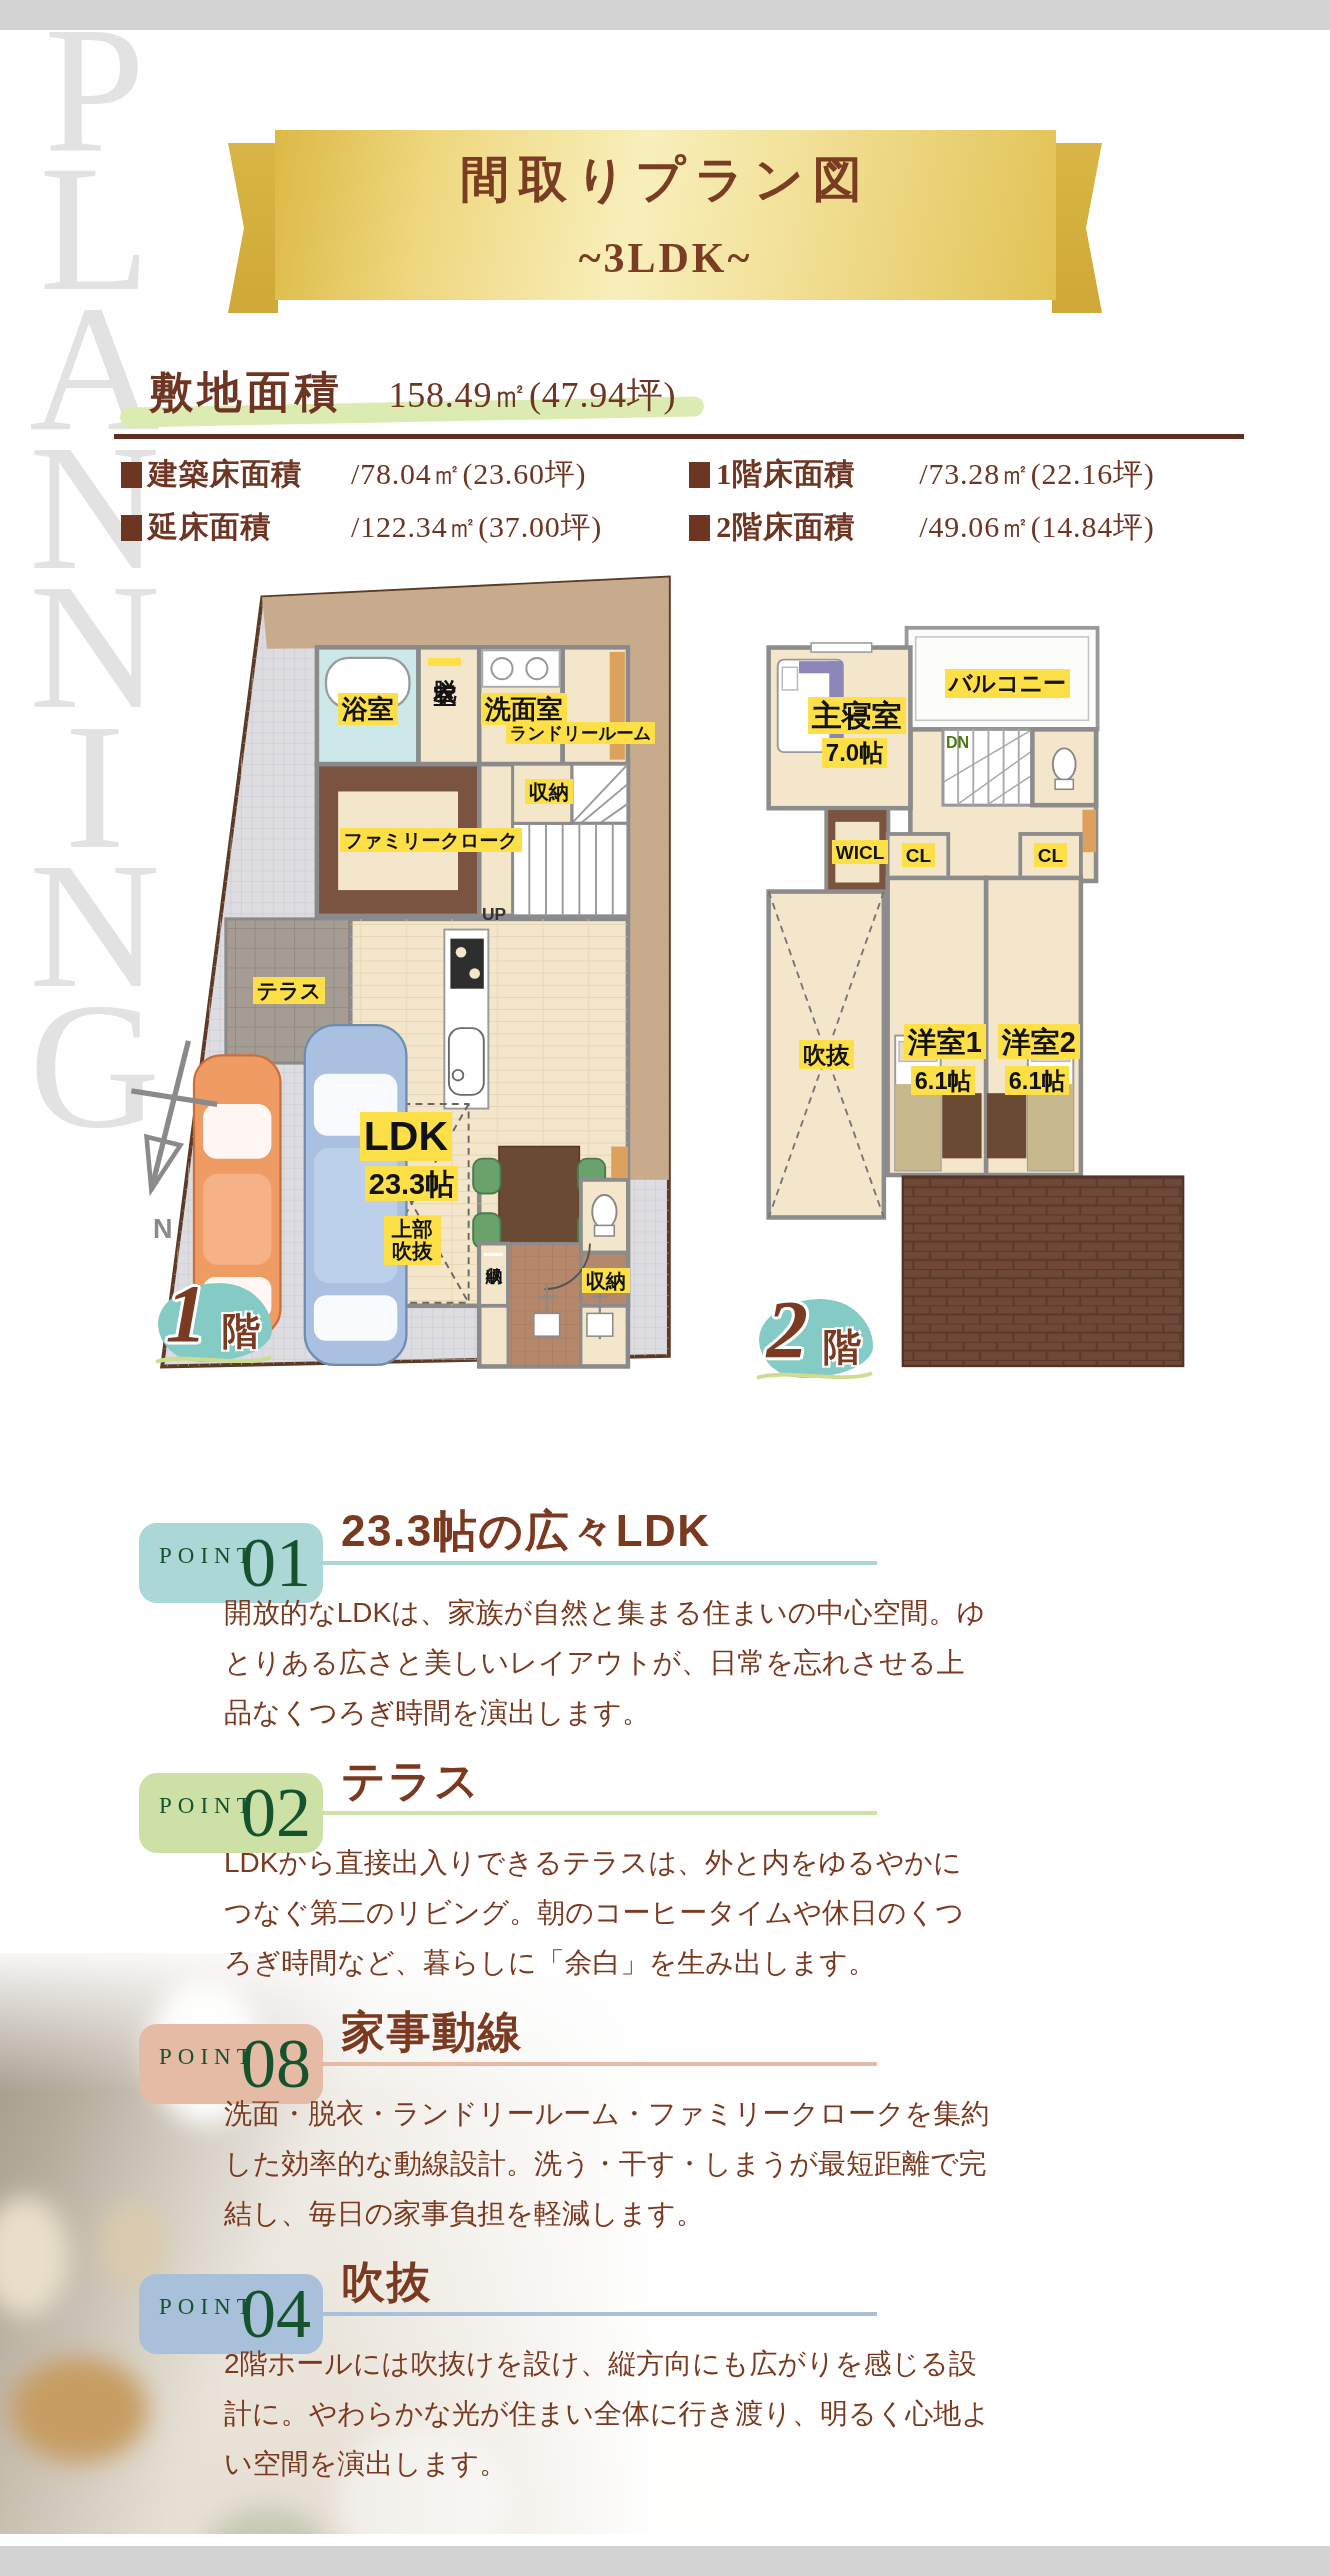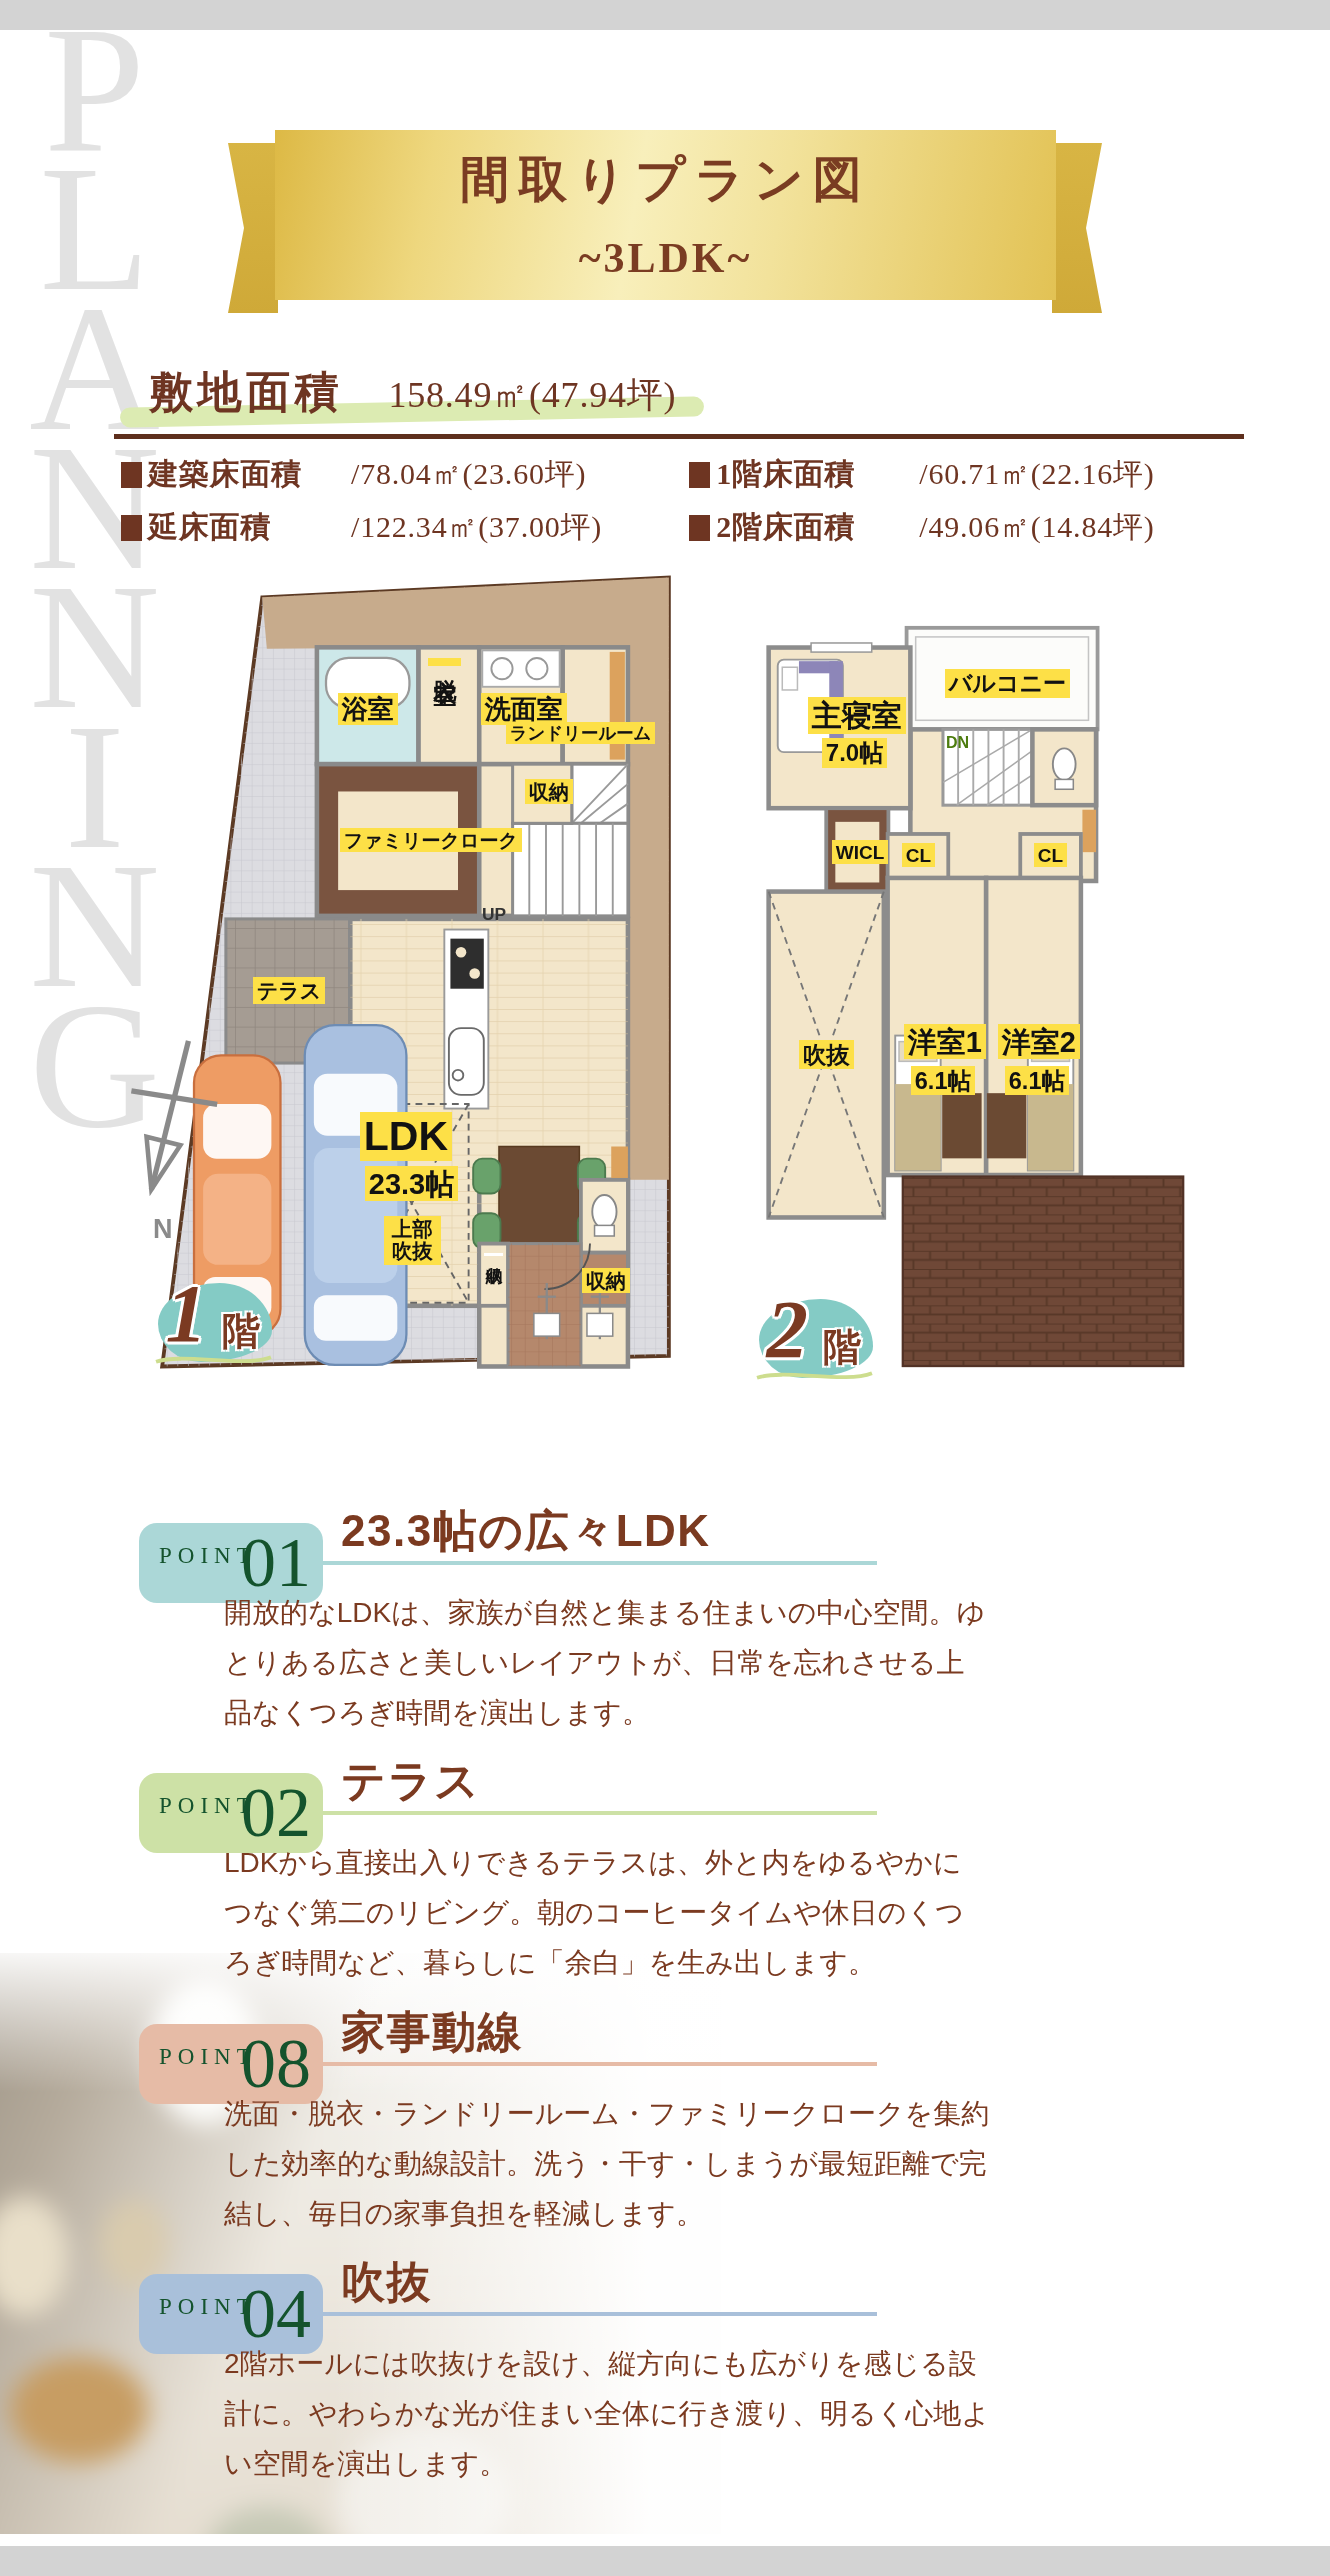--- a/index.html
+++ b/index.html
@@ -113,21 +113,21 @@
   <div class="divider"></div>
   <div class="area-grid">
     <div class="area-item">
       <span class="sq"></span>
       <span class="al">建築床面積</span>
       <span class="av">/78.04㎡(23.60坪)</span>
     </div>
     <div class="area-item">
       <span class="sq"></span>
       <span class="al">1階床面積</span>
-      <span class="av">/60.71㎡(22.16坪)</span>
+      <span class="av">/73.28㎡(22.16坪)</span>
     </div>
     <div class="area-item">
       <span class="sq"></span>
       <span class="al">延床面積</span>
       <span class="av">/122.34㎡(37.00坪)</span>
     </div>
     <div class="area-item">
       <span class="sq"></span>
       <span class="al">2階床面積</span>
       <span class="av">/49.06㎡(14.84坪)</span>

